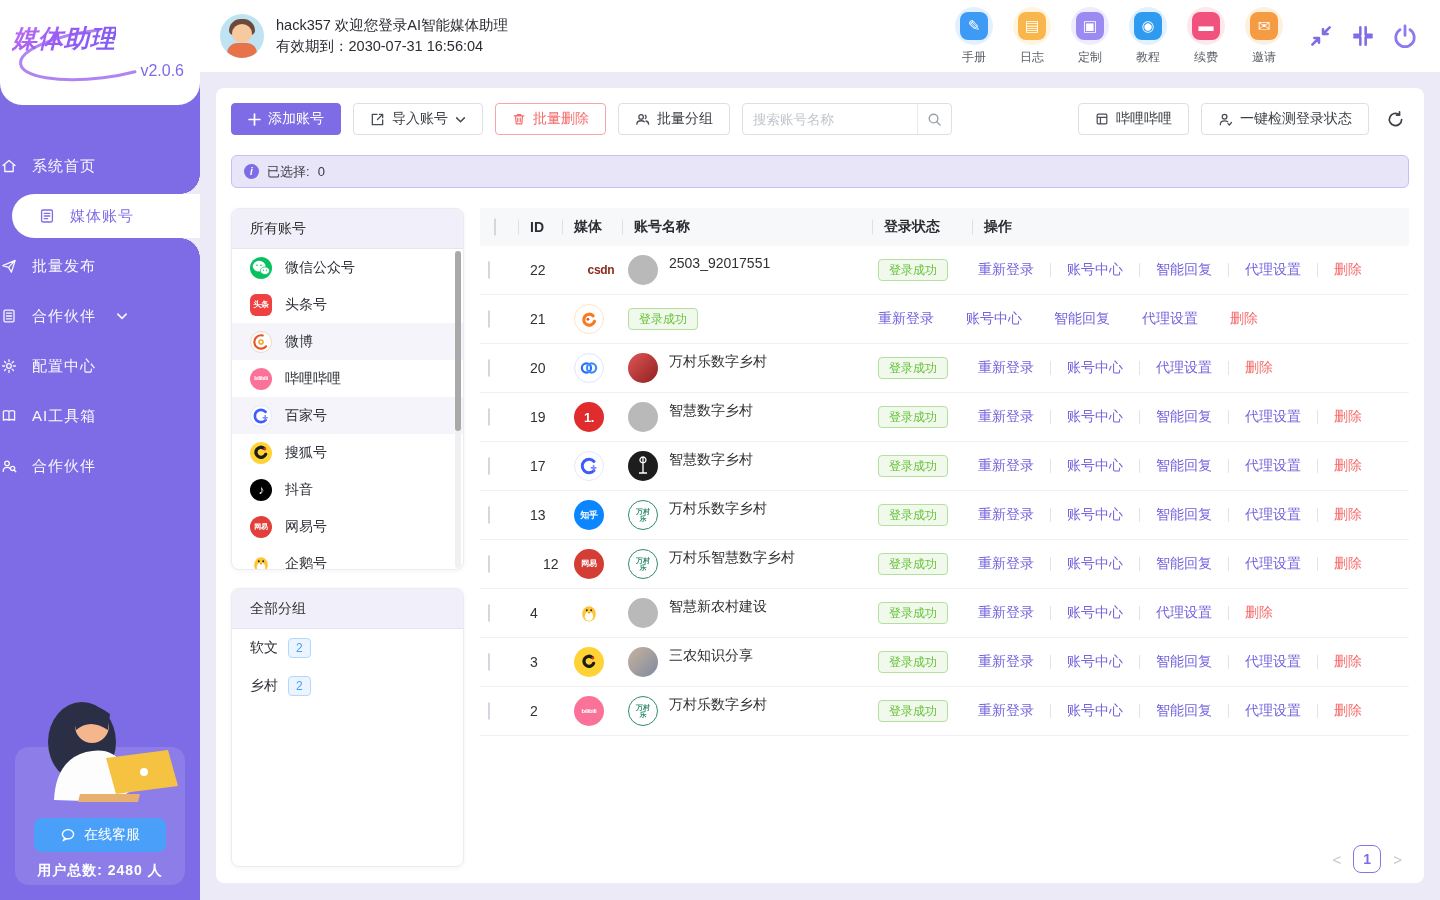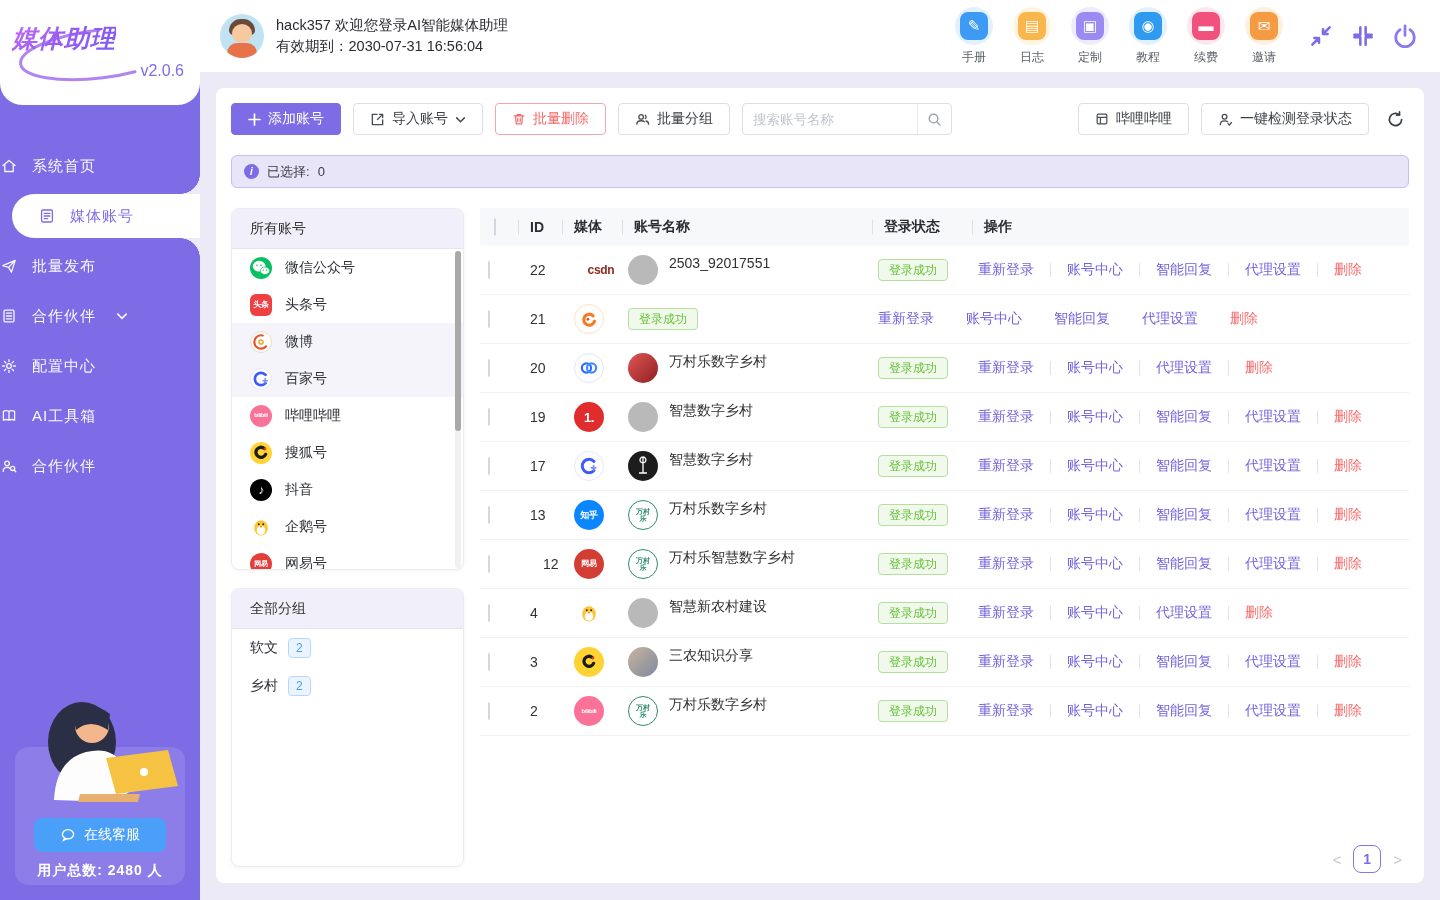--- a/index.html
+++ b/index.html
@@ -348,68 +348,68 @@
         <div class="plist-item hl">
           <div class="picon" style="height: 22px; width: 22px; background: rgb(255, 255, 255); border: 1px solid rgb(240, 217, 200);">
             <svg width="22" height="22" viewBox="0 0 24 24">
               <circle cx="12" cy="12" r="8" fill="none" stroke="#e8542c" stroke-width="2.6" stroke-dasharray="34 16" stroke-linecap="round" transform="rotate(40 12 12)"></circle>
               <circle cx="12" cy="12" r="3.4" fill="#f6a623"></circle>
               <circle cx="12" cy="12" r="1.6" fill="#fff"></circle>
             </svg>
           </div>
           <span>微博</span>
         </div>
+        <div class="plist-item">
+          <div class="picon" style="height: 22px; width: 22px; background: rgb(251, 114, 153);">
+            <span style="color: rgb(255, 255, 255); font-size: 5.5px; font-weight: 700; letter-spacing: -0.3px; line-height: 1;">bilibili</span>
+          </div>
+          <span>哔哩哔哩</span>
+        </div>
         <div class="plist-item hl">
           <div class="picon" style="height: 22px; width: 22px; background: rgb(255, 255, 255); border: 1px solid rgb(228, 232, 255);">
             <svg width="22" height="22" viewBox="0 0 24 24">
               <path d="M17.5 7 A7.4 7.4 0 1 0 17.5 17" fill="none" stroke="#3E5BFF" stroke-width="3.2" stroke-linecap="round"></path>
               <path d="M17 11.5 V16.5 M14.5 14 H19.5" stroke="#7B8BFF" stroke-width="1.8" stroke-linecap="round"></path>
             </svg>
           </div>
           <span>百家号</span>
         </div>
         <div class="plist-item">
-          <div class="picon" style="height: 22px; width: 22px; background: rgb(251, 114, 153);">
-            <span style="color: rgb(255, 255, 255); font-size: 5.5px; font-weight: 700; letter-spacing: -0.3px; line-height: 1;">bilibili</span>
-          </div>
-          <span>哔哩哔哩</span>
-        </div>
-        <div class="plist-item">
           <div class="picon" style="height: 22px; width: 22px; background: rgb(255, 211, 51);">
             <svg width="22" height="22" viewBox="0 0 24 24">
               <path d="M15.5 7 A5.5 5.5 0 1 0 17 13.5" fill="none" stroke="#1c1c1c" stroke-width="3.6" stroke-linecap="round"></path>
               <circle cx="16.2" cy="7.6" r="1.6" fill="#d8342a"></circle>
             </svg>
           </div>
           <span>搜狐号</span>
         </div>
         <div class="plist-item">
           <div class="picon" style="height: 22px; width: 22px; background: rgb(0, 0, 0);">
             <span style="color: rgb(255, 255, 255); font-size: 12px; font-weight: 700; letter-spacing: -0.3px; line-height: 1;">♪</span>
           </div>
           <span>抖音</span>
+        </div>
+        <div class="plist-item">
+          <div class="picon" style="height: 22px; width: 22px; background: rgb(226, 62, 58);">
+            <span style="color: rgb(255, 255, 255); font-size: 7px; font-weight: 700; letter-spacing: -0.3px; line-height: 1;">网易</span>
+          </div>
+          <span>网易号</span>
         </div>
         <div class="plist-item">
           <div class="picon" style="height: 22px; width: 22px; background: rgb(255, 255, 255);">
             <svg width="22" height="22" viewBox="0 0 24 24">
               <ellipse cx="12" cy="13" rx="7.4" ry="8.4" fill="#FFC530"></ellipse>
               <ellipse cx="12" cy="15.5" rx="4.6" ry="5" fill="#fff"></ellipse>
               <circle cx="9.6" cy="9" r="1" fill="#222"></circle>
               <circle cx="14.4" cy="9" r="1" fill="#222"></circle>
               <path d="M10.4 11 L13.6 11 L12 13 Z" fill="#f08c1b"></path>
             </svg>
           </div>
           <span>企鹅号</span>
         </div>
-        <div class="plist-item">
-          <div class="picon" style="height: 22px; width: 22px; background: rgb(226, 62, 58);">
-            <span style="color: rgb(255, 255, 255); font-size: 7px; font-weight: 700; letter-spacing: -0.3px; line-height: 1;">网易</span>
-          </div>
-          <span>网易号</span>
-        </div>
         <div class="scrollbar-track">
           <div class="scrollbar-thumb"></div>
         </div>
       </div>
   </div>
 
   <div class="panel" id="groups-panel">
     <div class="panel-head">全部分组</div>
     <div id="group-list">
         <div class="grp-item">

